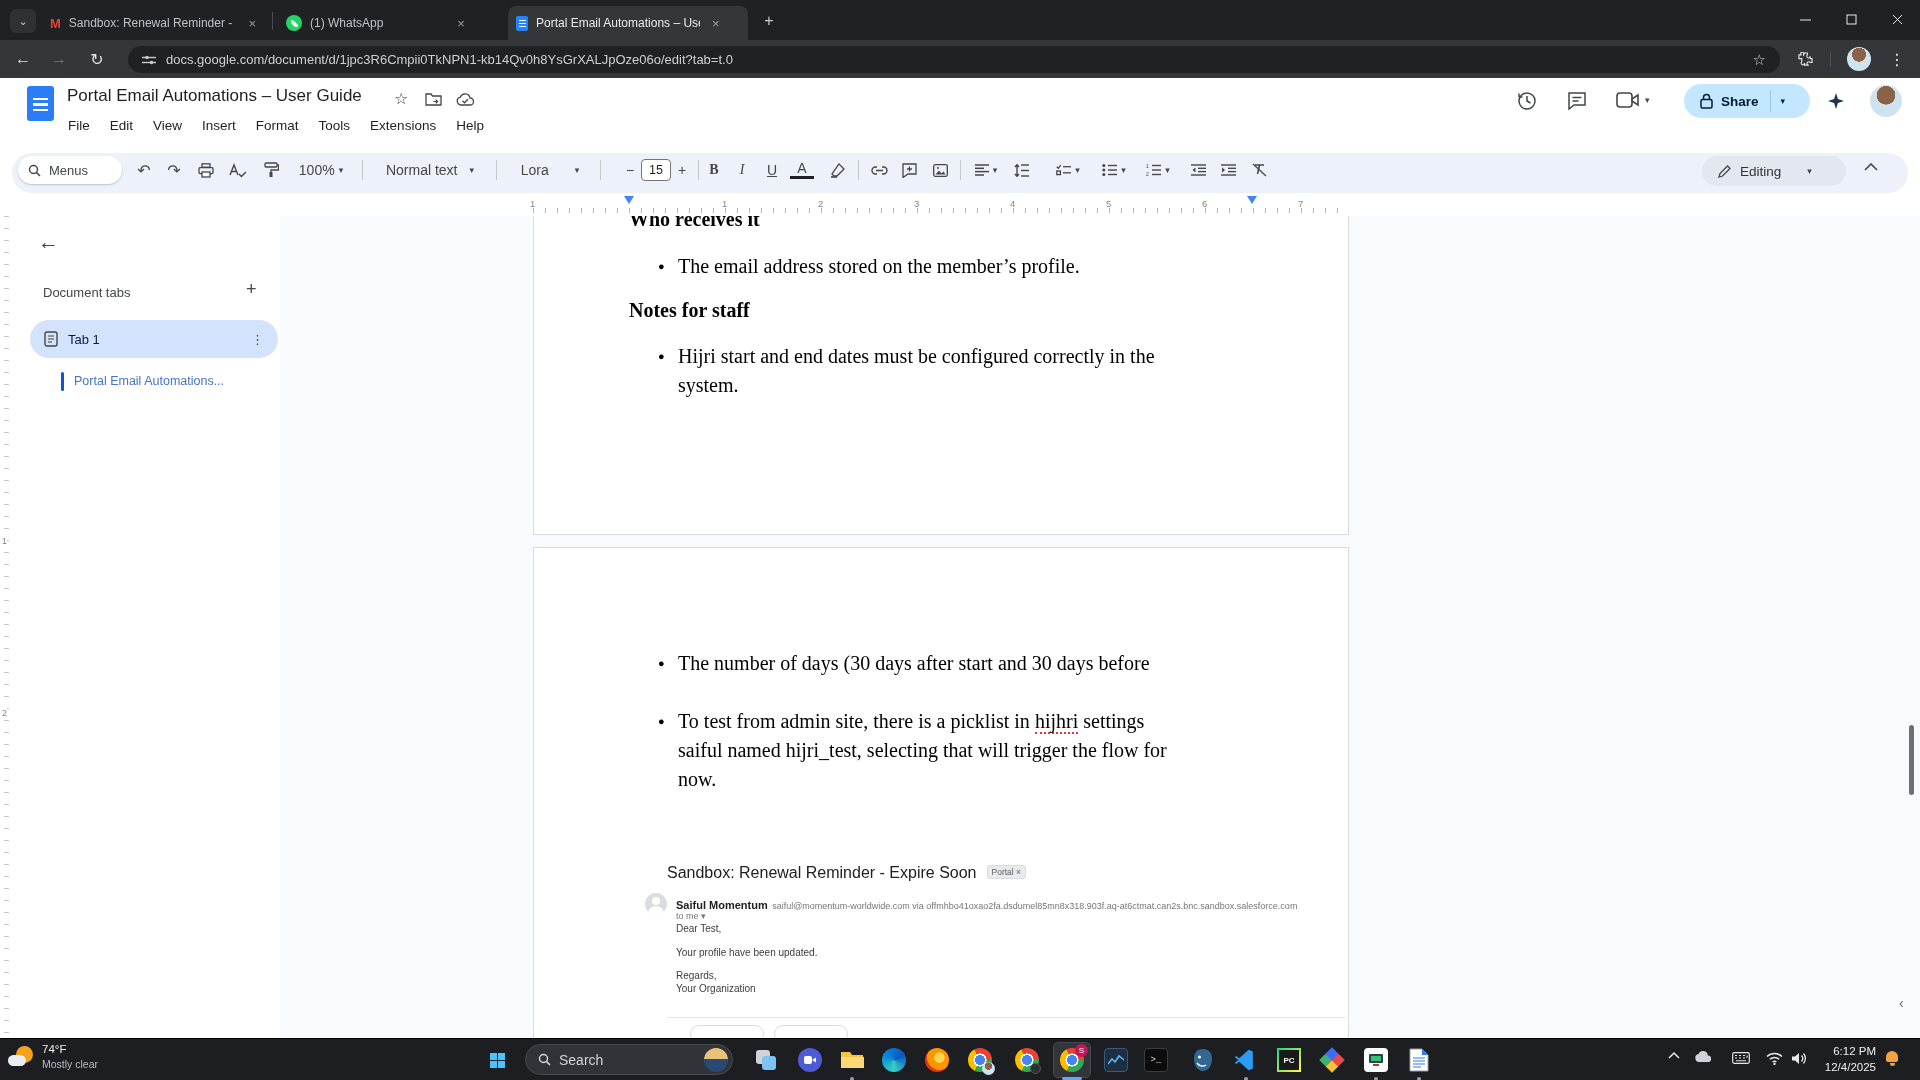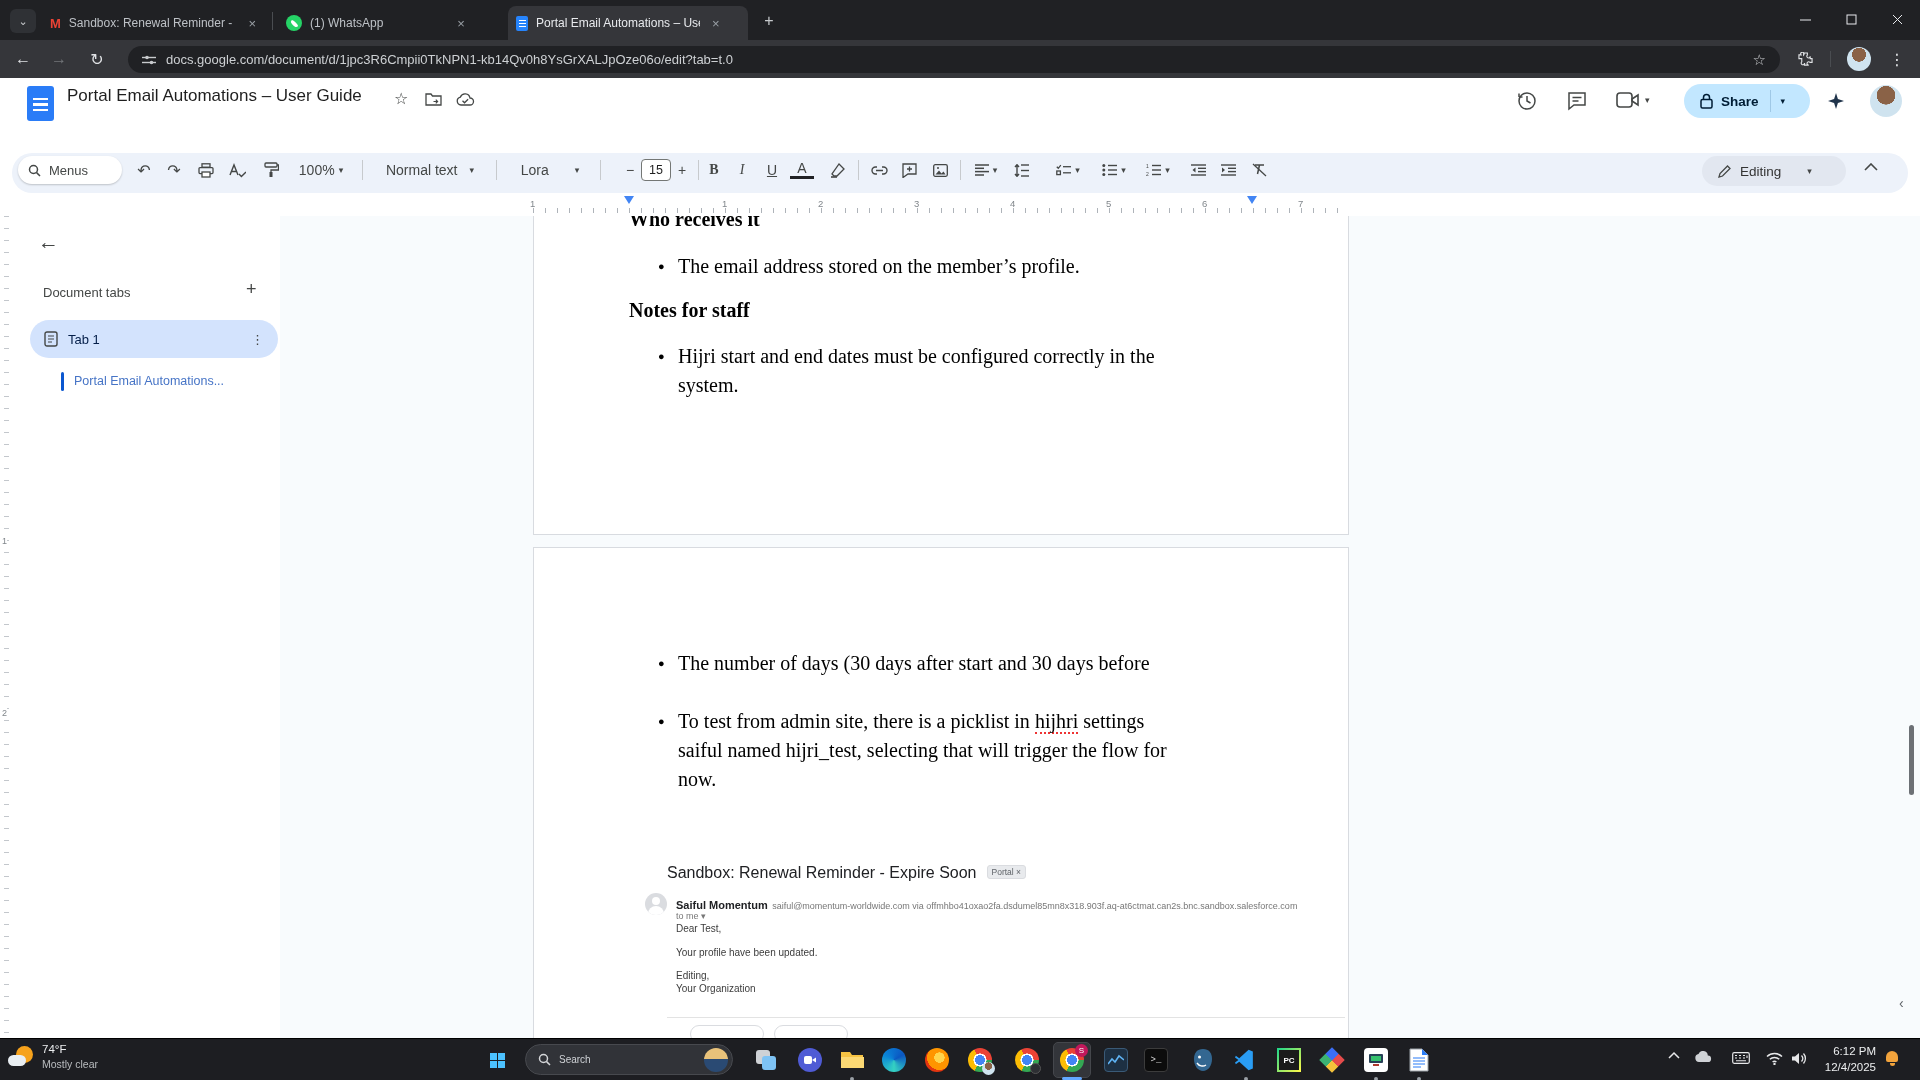--- a/index.html
+++ b/index.html
@@ -102,21 +102,21 @@
   #tb{left:0;top:1038px;width:1920px;height:42px;background:#1d1e22;border-top:1px solid #000}
   .wsun{left:8px;top:7px;width:26px;height:26px}
   .wsun .s{position:absolute;left:8px;top:0;width:17px;height:17px;border-radius:50%;background:#f6a21c}
   .wsun .c{position:absolute;left:0;top:9px;width:18px;height:11px;border-radius:7px;background:#e9eef2}
   .wtxt1{left:42px;top:4px;font-size:11.5px;color:#eceeef}
   .wtxt2{left:42px;top:19px;font-size:10.5px;color:#b9bcbf}
   .winlogo{width:15px;height:15px;display:grid;grid-template-columns:7px 7px;grid-template-rows:7px 7px;gap:1px}
   .winlogo i{background:#4cc2ff}
   .tsearch{left:525px;top:5px;width:208px;height:31px;background:#313338;border:1px solid #47494e;border-radius:16px;display:flex;align-items:center}
   .tsearch .mag{margin-left:12px}
-  .tsearch .ph{margin-left:8px;font-size:10px;color:#cfd2d6}
+  .tsearch .ph{margin-left:8px;font-size:14px;color:#cfd2d6}
   .bing{margin-left:auto;margin-right:4px;width:24px;height:24px;border-radius:50%;background:linear-gradient(180deg,#e8c27a 0 45%,#2a4a73 45% 100%)}
   .tico{top:8px;width:26px;height:26px;display:flex;align-items:center;justify-content:center}
   .dot{top:38px;width:4px;height:4px;border-radius:2px;background:#9aa0a6}
   .chromeball{width:24px;height:24px;border-radius:50%;
     background:radial-gradient(circle,#4285f4 0 29%,#fff 30% 38%,transparent 39%),
     conic-gradient(from -30deg,#ea4335 0 33%,#34a853 0 66%,#fbbc04 0 100%)}
   .badge{position:absolute;border-radius:50%}
   .activebox{left:1053px;top:3px;width:38px;height:36px;background:#33353a;border:1px solid #45474c;border-radius:5px}
   .underbar{left:1062px;top:38px;width:20px;height:3px;border-radius:2px;background:#62a8ff}
   .sqico{width:24px;height:24px;border-radius:4px;display:flex;align-items:center;justify-content:center}
@@ -213,20 +213,30 @@
         <path d="M1 2h5l1.5 2H16v9H1z" fill="none" stroke="#444746" stroke-width="1.3"></path>
         <path d="M8.5 9.5h4m-1.7-1.8l1.8 1.8-1.8 1.8" fill="none" stroke="#444746" stroke-width="1.2"></path>
       </svg>
   </div>
   <div class="a hmini" style="left:456px;top:14px">
     <svg width="19" height="14" viewBox="0 0 19 14">
         <path d="M5 13a4 4 0 0 1-.6-7.9A5 5 0 0 1 14 6a3.5 3.5 0 0 1 0 7z" fill="none" stroke="#444746" stroke-width="1.3"></path>
         <path d="M6.5 8.8l2 2 3.6-3.6" fill="none" stroke="#444746" stroke-width="1.3"></path>
       </svg>
   </div>
+  <div class="menubar a">
+    <span>File</span>
+    <span>Edit</span>
+    <span>View</span>
+    <span>Insert</span>
+    <span>Format</span>
+    <span>Tools</span>
+    <span>Extensions</span>
+    <span>Help</span>
+  </div>
 
   <div class="a" style="left:1516px;top:12px">
     <svg width="22" height="22" viewBox="0 0 22 22">
         <circle cx="11" cy="11" r="8" fill="none" stroke="#444746" stroke-width="1.5"></circle>
         <path d="M11 6v5l3.5 2" fill="none" stroke="#444746" stroke-width="1.5"></path>
         <path d="M3 7V3.5M3 7h3.5" fill="none" stroke="#444746" stroke-width="1.5"></path>
       </svg>
   </div>
   <div class="a" style="left:1566px;top:12px">
     <svg width="22" height="22" viewBox="0 0 22 22">
@@ -471,21 +481,21 @@
   <div class="a mailsub" style="left:667px;top:648px">
     <span>Sandbox: Renewal Reminder - Expire Soon</span><span class="chip"><span>Portal</span> <span>×</span></span>
   </div>
   <div class="a mavatar" style="left:645px;top:677px"></div>
   <div class="a msender" style="left:676px;top:679px;white-space:nowrap">
     <b>Saiful Momentum</b> <span>saiful@momentum-worldwide.com via offmhbo41oxao2fa.dsdumel85mn8x318.903f.aq-at6ctmat.can2s.bnc.sandbox.salesforce.com</span>
   </div>
   <div class="a mtiny" style="left:676px;top:695px">to me ▾</div>
   <div class="a mbody" style="left:676px;top:707px">Dear Test,</div>
   <div class="a mbody" style="left:676px;top:731px">Your profile have been updated.</div>
-  <div class="a mbody" style="left:676px;top:754px">Editing,</div>
+  <div class="a mbody" style="left:676px;top:754px">Regards,</div>
   <div class="a mbody" style="left:676px;top:767px">Your Organization</div>
   <div class="a hairline" style="left:667px;top:801px;width:678px"></div>
   <div class="a ppill" style="left:690px;top:809px"></div>
   <div class="a ppill" style="left:774px;top:809px"></div>
 
   <div class="a vruler">
     <div class="a vticks"></div>
     <span class="a vnum" style="top:320px">1</span>
     <span class="a vnum" style="top:492px">2</span>
   </div>

